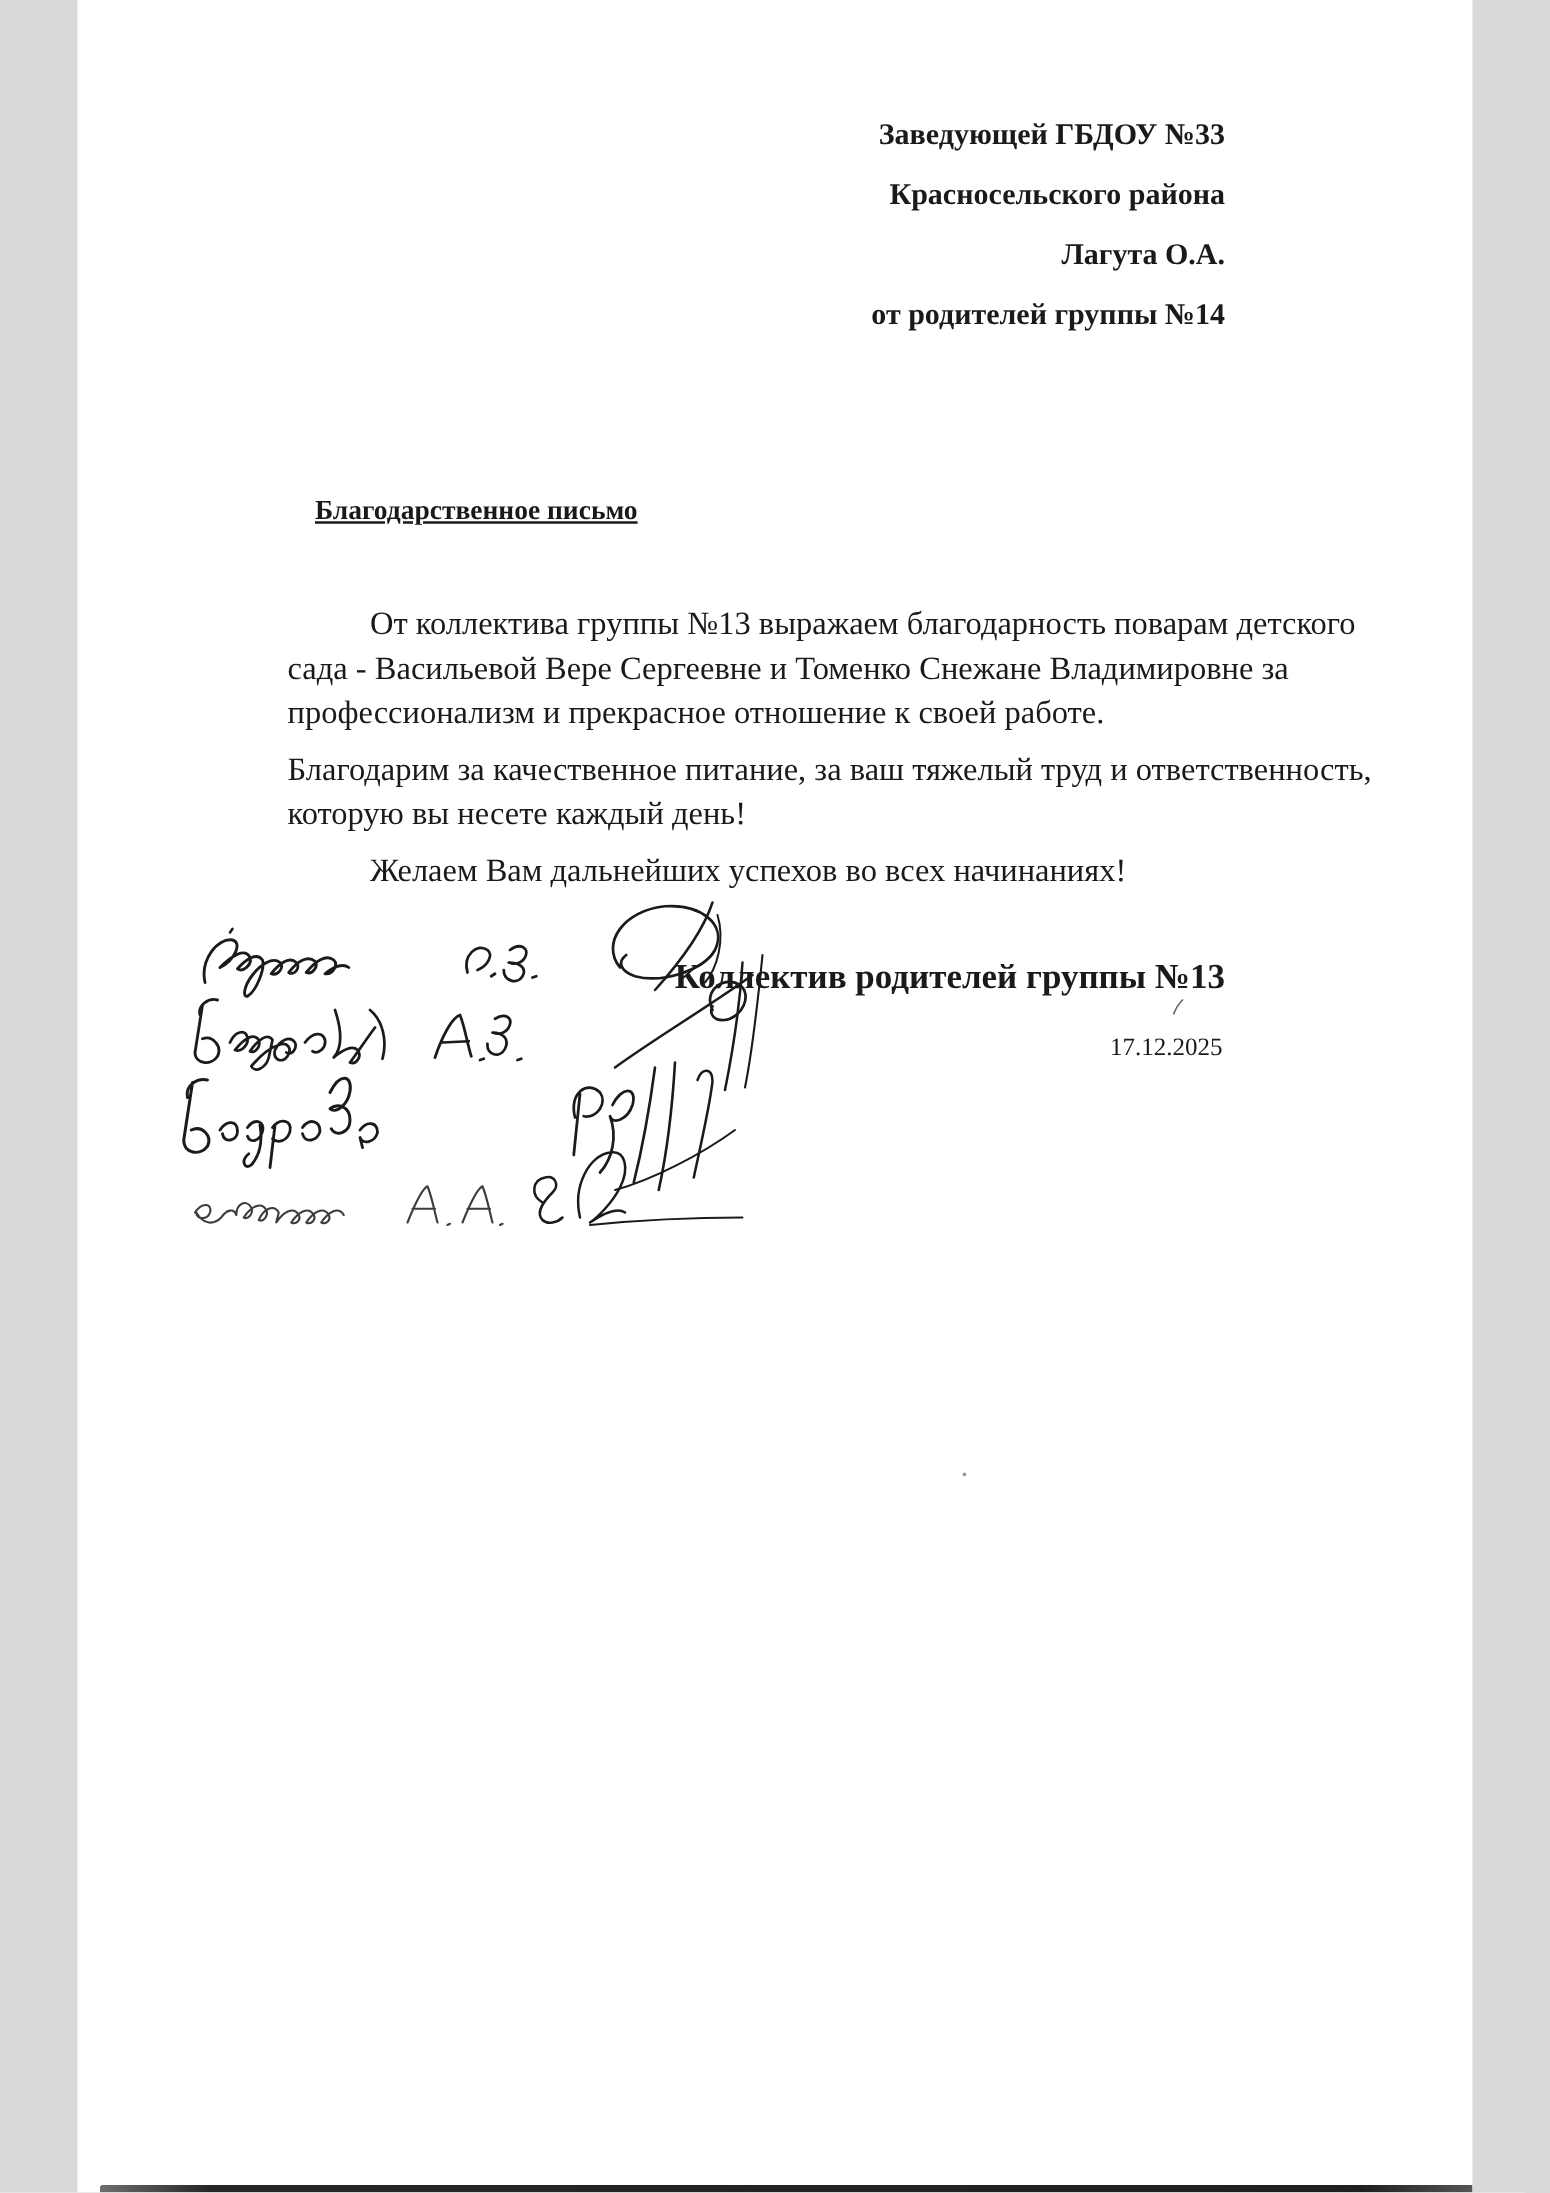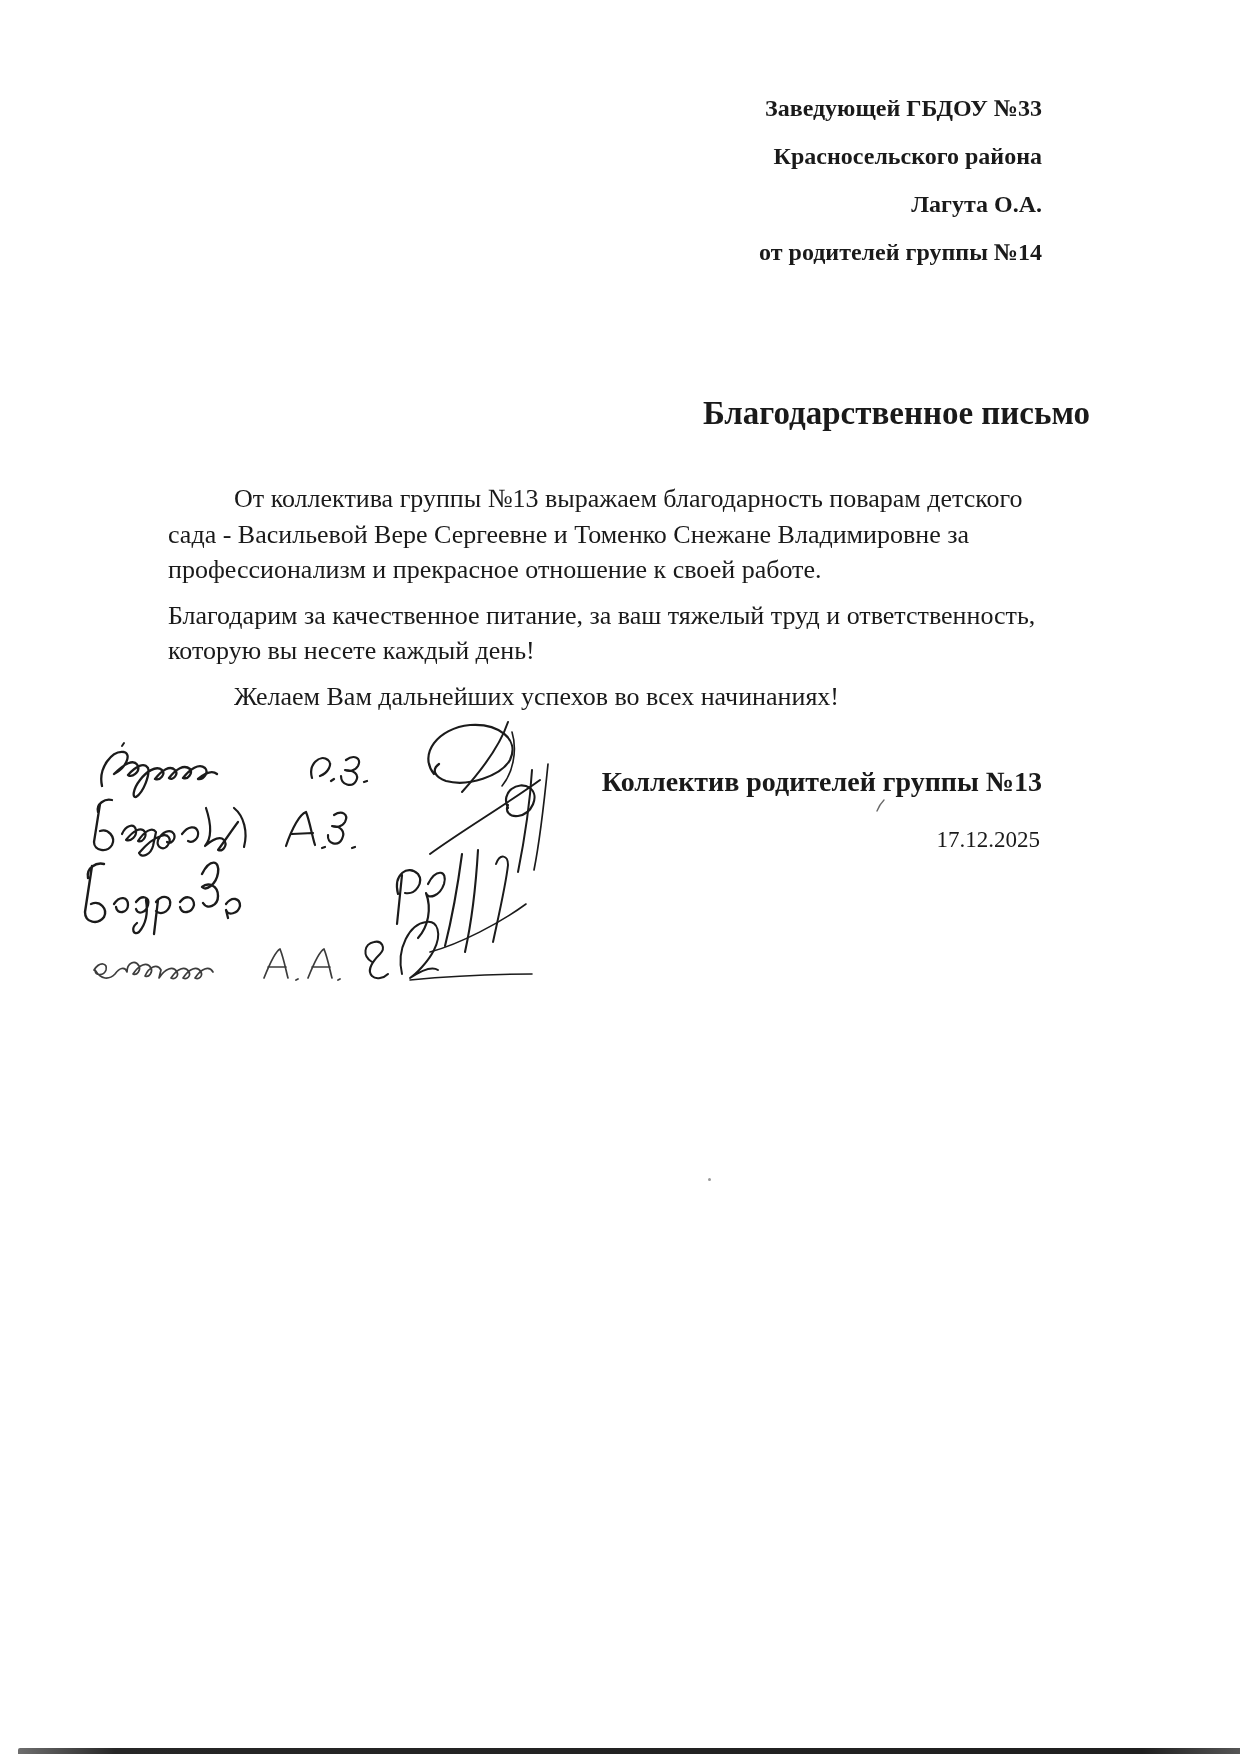--- a/index.html
+++ b/index.html
@@ -1,47 +1,47 @@
 <!DOCTYPE html>
 <html><head>
 <meta charset="utf-8">
 <style>
   html,body{margin:0;padding:0;background:#d9d9d9;}
   .page{
     position:relative;
-    width:1240px;height:1754px;
+    width:1116px;height:1754px;
     margin:0 auto;
     background:#ffffff;
     overflow:hidden;
     font-family:"Liberation Serif", serif;
     color:#1a1a1a;
   }
   .header-block{
     position:absolute;top:84px;right:198px;
     text-align:right;
     font-weight:bold;font-size:24px;line-height:48px;
     white-space:nowrap;
   }
   .letter-title{
     position:absolute;top:395px;left:190px;width:900px;
-    text-align:right;font-weight:bold;font-size:33px;
+    text-align:left;font-weight:bold;font-size:22px;text-decoration:underline;
   }
   .body-block{
     position:absolute;top:481px;left:168px;width:890px;
     font-size:26px;line-height:35.5px;text-align:left;
   }
   .body-block p{margin:0 0 10px 0;}
   .body-block p.indent{text-indent:66px;}
   .signoff-collective{
     position:absolute;top:766px;right:198px;
     font-weight:bold;font-size:28px;white-space:nowrap;
   }
   .signoff-date{
     position:absolute;top:827px;right:200px;
-    font-size:23px;white-space:nowrap;
+    font-size:20px;white-space:nowrap;
   }
   .signatures-svg{
     position:absolute;top:712px;left:78px;
     width:492px;height:302px;
   }
   .signatures-svg path{
     fill:none;stroke:#1b1b1b;
     stroke-linecap:round;stroke-linejoin:round;
   }
   .tick-svg{position:absolute;top:798px;left:874px;width:14px;height:16px;}

